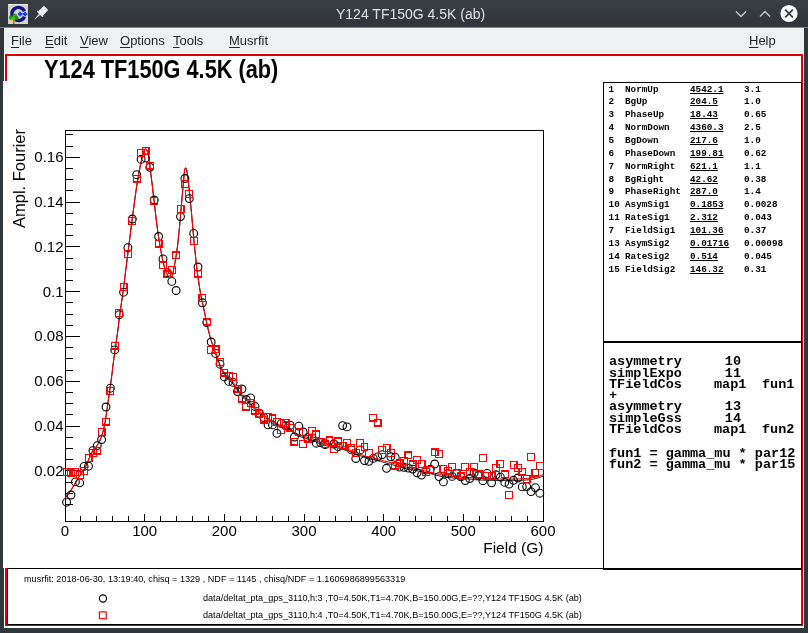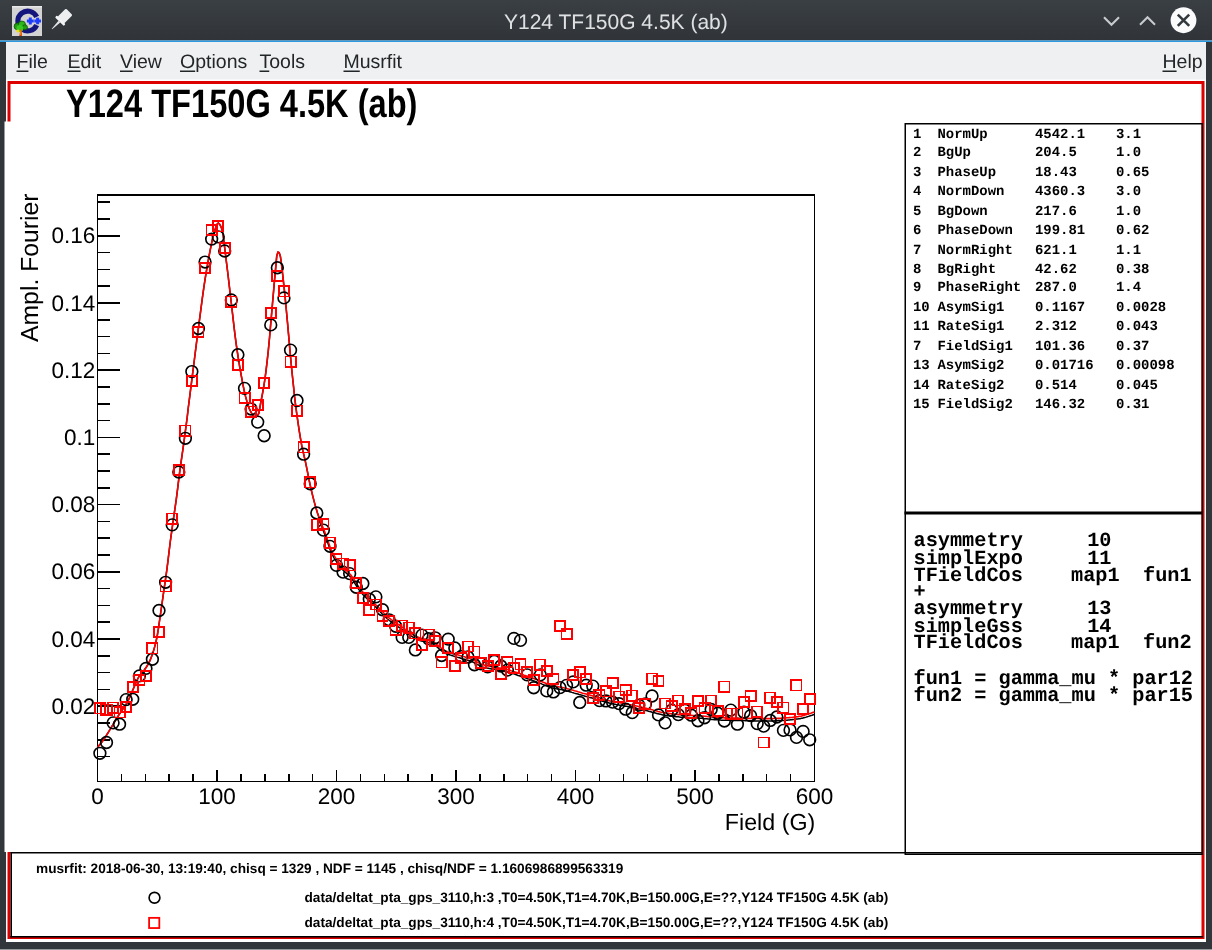--- a/index.html
+++ b/index.html
@@ -22,30 +22,30 @@
 #parambox{left:603px;top:82px;width:197px;height:259px;
 border:1px solid #000;}
 #theorybox{left:603px;top:341px;width:197px;height:227px;
 border:1px solid #000;}
 #legendbox{left:7px;top:568px;width:793.5px;height:55px;border:1px solid #000;border-right:none;}
 .prow{position:absolute;left:0;width:808px;height:13px;
 font-family:"Liberation Mono",monospace;font-weight:bold;font-size:9.3px;
 color:#000;}
 .pn{position:absolute;left:608.6px;}
 .pm{position:absolute;left:625px;}
-.pv{position:absolute;left:690px;}
+.pv{position:absolute;left:690px;text-decoration:underline;}
 .pe{position:absolute;left:744px;}
 .trow{position:absolute;left:0;width:808px;height:12px;
 font-family:"Liberation Mono",monospace;font-weight:bold;font-size:13.5px;
 color:#000;white-space:pre;}
 .t1{position:absolute;left:609px;}
 .t2n{position:absolute;left:711px;width:30px;text-align:right;}
 .t2m{position:absolute;left:714px;}
 .t3{position:absolute;left:762px;}
-.leg{position:absolute;font-size:9.1px;font-weight:bold;color:#000;
+.leg{position:absolute;font-size:9.1px;font-weight:normal;color:#000;
 white-space:pre;}
 u{text-decoration:underline;text-underline-offset:2px;}
 </style></head>
 <body>
 <div class="abs" id="frame"></div>
 <div class="abs" id="titlebar"></div>
 <div class="abs" id="blueline"></div>
 <div class="abs" id="lborder"></div>
 <div class="abs" id="rborder"></div>
 <div class="abs" id="bborder"></div>
@@ -80,21 +80,21 @@
 <circle cx="59" cy="10.5" r="8.6" fill="#fbfbfb"></circle>
 <path d="M55.2 6.7 l7.6 7.6 M62.8 6.7 l-7.6 7.6" stroke="#33383d" stroke-width="1.7" fill="none"></path>
 </svg>
 <div class="abs" id="menubar">
 <span class="mi" style="left:7px"><u>F</u>ile</span>
 <span class="mi" style="left:41px"><u>E</u>dit</span>
 <span class="mi" style="left:76px"><u>V</u>iew</span>
 <span class="mi" style="left:116px"><u>O</u>ptions</span>
 <span class="mi" style="left:169px"><u>T</u>ools</span>
 <span class="mi" style="left:225px"><u>M</u>usrfit</span>
-<span class="mi" style="left:771px"><u>H</u>elp</span>
+<span class="mi" style="left:745px"><u>H</u>elp</span>
 </div>
 <div class="abs" id="redrect"></div>
 <div class="abs" id="redpatch"></div>
 <div class="abs" id="ptitle">Y124 TF150G 4.5K (ab)</div>
 <div class="abs" id="parambox"></div>
 <div class="abs" id="theorybox"></div>
 <div class="abs" id="legendbox"></div>
 <div class="prow" style="top:83.5px">
     <span class="pn">1</span>
     <span class="pm">NormUp</span>
@@ -110,21 +110,21 @@
 <div class="prow" style="top:109.2px">
     <span class="pn">3</span>
     <span class="pm">PhaseUp</span>
     <span class="pv">18.43</span>
     <span class="pe">0.65</span>
   </div>
 <div class="prow" style="top:122.1px">
     <span class="pn">4</span>
     <span class="pm">NormDown</span>
     <span class="pv">4360.3</span>
-    <span class="pe">3.0</span>
+    <span class="pe">2.5</span>
   </div>
 <div class="prow" style="top:134.9px">
     <span class="pn">5</span>
     <span class="pm">BgDown</span>
     <span class="pv">217.6</span>
     <span class="pe">1.0</span>
   </div>
 <div class="prow" style="top:147.8px">
     <span class="pn">6</span>
     <span class="pm">PhaseDown</span>
@@ -145,21 +145,21 @@
   </div>
 <div class="prow" style="top:186.4px">
     <span class="pn">9</span>
     <span class="pm">PhaseRight</span>
     <span class="pv">287.0</span>
     <span class="pe">1.4</span>
   </div>
 <div class="prow" style="top:199.2px">
     <span class="pn">10</span>
     <span class="pm">AsymSig1</span>
-    <span class="pv">0.1167</span>
+    <span class="pv">0.1853</span>
     <span class="pe">0.0028</span>
   </div>
 <div class="prow" style="top:212.1px">
     <span class="pn">11</span>
     <span class="pm">RateSig1</span>
     <span class="pv">2.312</span>
     <span class="pe">0.043</span>
   </div>
 <div class="prow" style="top:225.0px">
     <span class="pn">7</span>

